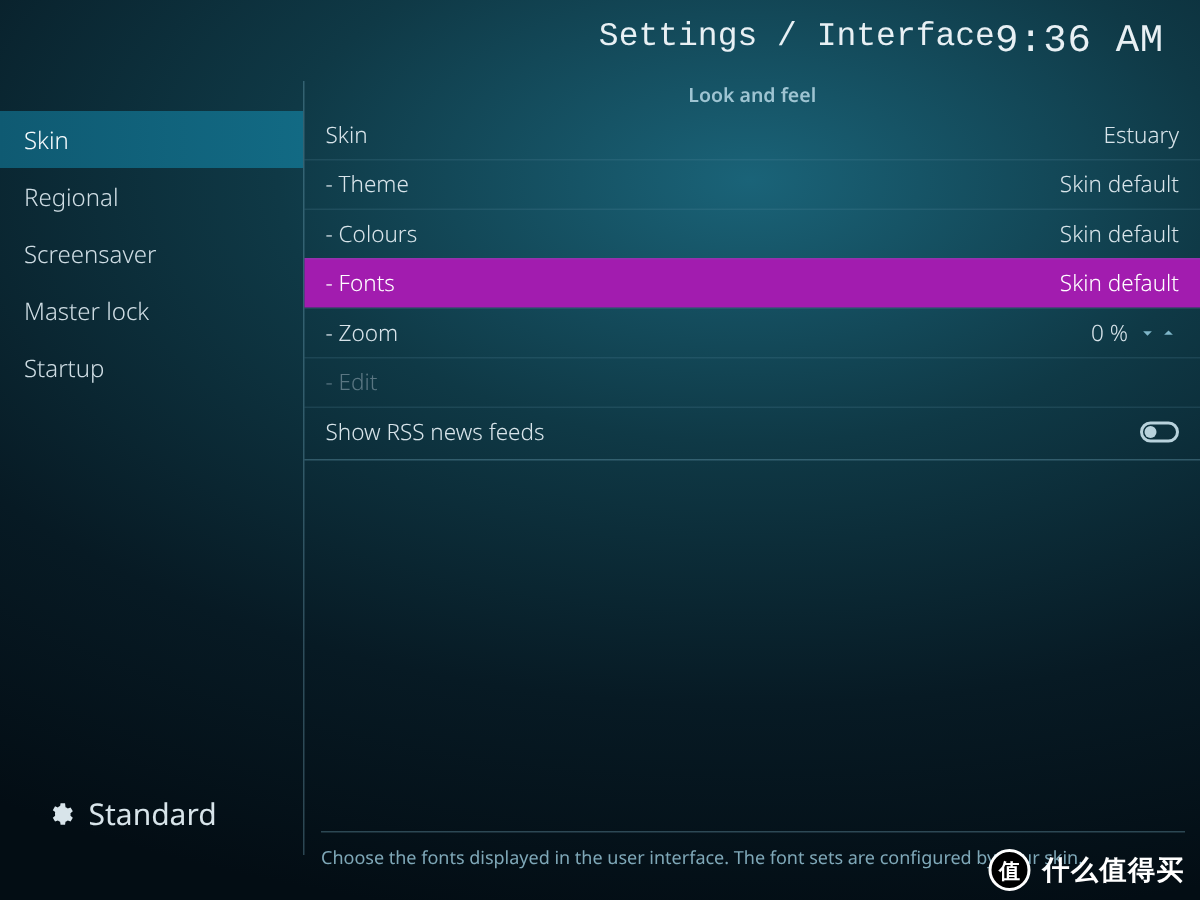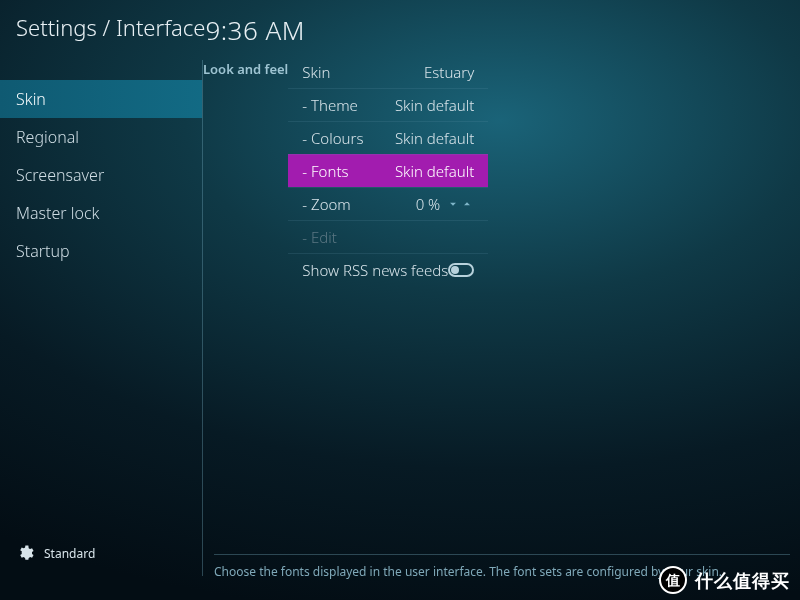--- a/index.html
+++ b/index.html
@@ -4,51 +4,52 @@
   <style>
     * { margin: 0; padding: 0; box-sizing: border-box; }
     body {
       width: 800px; height: 600px; overflow: hidden;
       font-family: "Segoe UI", "Noto Sans", Arial, sans-serif;
       background: radial-gradient(ellipse 900px 500px at 500px 120px, #1a6378 0%, #0f3946 35%, #071a24 70%, #030d14 100%);
       color: #d8e4ea;
       position: relative;
     }
     .header {
-      display: flex; justify-content: flex-start; align-items: flex-start;
+      display: flex; justify-content: flex-end; align-items: flex-start;
       padding: 12px 24px 8px 16px;
+      font-family: Liberation Mono, monospace;
     }
     .breadcrumb { font-size: 22px; font-weight: 300; color: #e8f0f4; }
     .clock { font-size: 26px; font-weight: 300; color: #e8f0f4; letter-spacing: 0.5px; }
     .main { display: flex; height: 520px; }
     .sidebar {
       width: 202px; flex-shrink: 0;
       display: flex; flex-direction: column;
       padding-top: 24px;
     }
     .sidebar-items { flex: 1; }
     .sidebar-item {
       padding: 8px 16px; font-size: 16px; font-weight: 300;
       color: #cfdde4; cursor: pointer;
     }
     .sidebar-item.active {
       background: linear-gradient(to right, #0f5a72, #126a84);
       color: #f6fbfd;
     }
     .sidebar-footer {
       display: flex; align-items: center; gap: 10px;
-      padding: 14px 16px; font-size: 12px;
+      padding: 14px 16px; font-size: 20px; margin-left: 15px;
     }
     .gear-icon { width: 18px; height: 18px; fill: #d8e4ea; }
     .divider-v {
       width: 1px; background: rgba(120,175,195,0.35);
       margin-top: 4px;
     }
     .content {
-      flex: 1; display: flex; 
+      flex: 1; display: flex; flex-direction: column;
       padding-top: 0;
     }
     .section-title {
       text-align: center; font-size: 13px; font-weight: 600;
       color: #9ec4d2; padding: 4px 0 2px;
     }
     .rowgroup { }
     .row {
       display: flex; justify-content: space-between; align-items: center;
       padding: 6px 14px; font-size: 15px;

